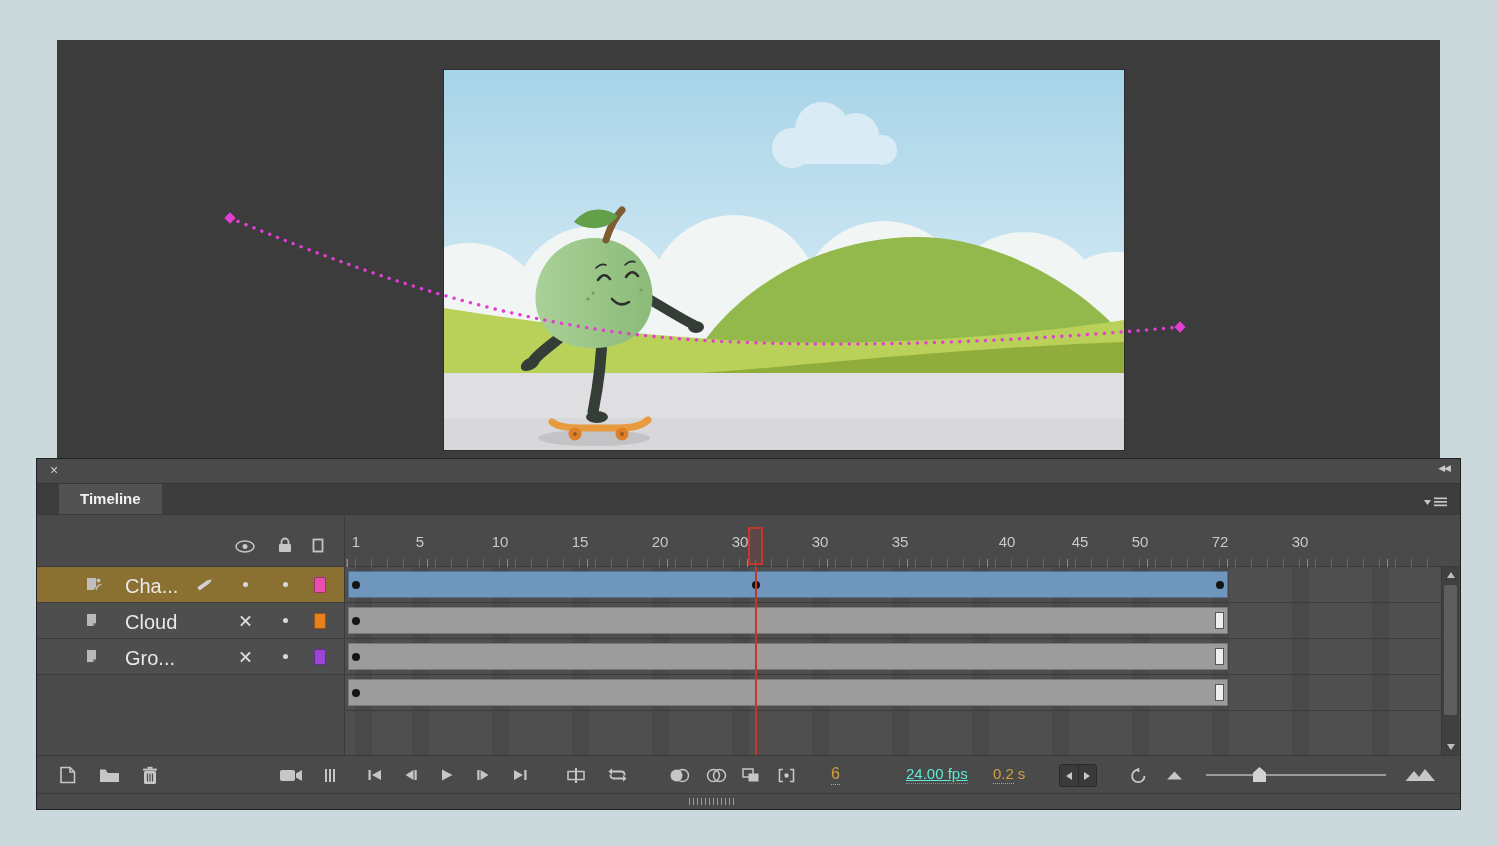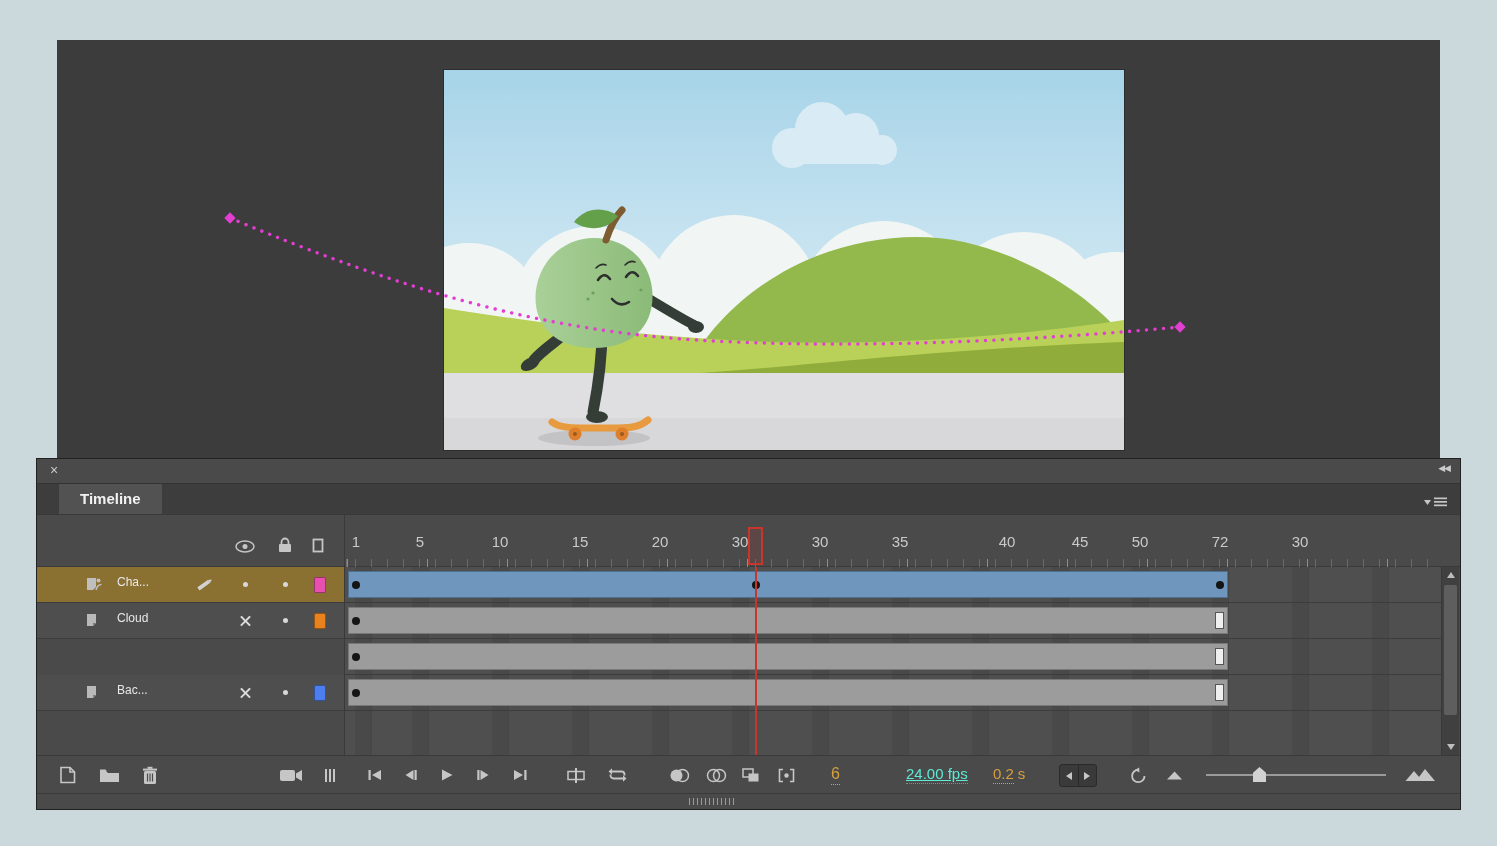--- a/index.html
+++ b/index.html
@@ -27,21 +27,21 @@
   .frames-hdr{position:absolute;left:307px;top:56px;width:1097px;height:52px;overflow:hidden;cursor:pointer;}
   .ruler-label{position:absolute;top:18px;transform:translateX(-50%);color:#c9c9c9;font-size:15px;}
   .ruler-ticks{position:absolute;left:0;bottom:0;width:100%;height:8px;
      background-image:repeating-linear-gradient(90deg,#6a6a6a 0 1px,transparent 1px 16px),
                       repeating-linear-gradient(90deg,#8d8d8d 0 1px,transparent 1px 80px);
      background-position:11px 0,3px 0;}
 
   .laycol{position:absolute;left:0;top:108px;width:307px;height:188px;}
   .layer-row{position:absolute;left:0;width:307px;height:36px;border-bottom:1px solid #3c3c3c;box-sizing:border-box;background:#4e4e4e;cursor:pointer;}
   .lt-icon{position:absolute;left:48px;top:10px;}
-  .layer-name{position:absolute;left:80px;top:8px;font-size:12px;color:#e8e8e8;white-space:nowrap;}
+  .layer-name{position:absolute;left:88px;top:8px;font-size:20px;color:#e8e8e8;white-space:nowrap;}
   .pencil{position:absolute;left:158px;top:10px;}
   .cell{position:absolute;top:0;width:26px;height:35px;display:flex;align-items:center;justify-content:center;cursor:pointer;}
   .c-eye{left:195px;}
   .c-lock{left:235px;}
   .dot{display:inline-block;width:5px;height:5px;border-radius:50%;background:#d8d8d8;}
   .xmark{position:relative;width:13px;height:13px;display:inline-block;}
   .xmark::before,.xmark::after{content:"";position:absolute;left:0;top:5.5px;width:13px;height:2px;background:#dcdcdc;}
   .xmark::before{transform:rotate(45deg);}
   .xmark::after{transform:rotate(-45deg);}
   .swatch{position:absolute;left:277px;top:10px;width:12px;height:16px;border-radius:2px;border:1px solid rgba(0,0,0,.35);box-sizing:border-box;cursor:pointer;}
@@ -255,37 +255,37 @@
         <span class="layer-name">Cloud</span>
         <span class="cell c-eye">
             <span class="xmark"></span>
           </span>
         <span class="cell c-lock">
             <span class="dot"></span>
           </span>
         <span class="swatch" style="background-color: rgb(232, 130, 31);"></span>
       </div>
 
-
-      <div class="layer-row" style="top:108px">
+      <div class="layer-row" style="top:72px">
         <span class="lt-icon">
           <svg width="15" height="14" viewBox="0 0 15 14">
               <path d="M2 1h9v9l-3 3H2z" fill="#b9b9b9"></path>
               <path d="M11 10l-3 3v-3z" fill="#7d7d7d"></path>
             </svg>
         </span>
-        <span class="layer-name">Bac...</span>
+        <span class="layer-name">Gro...</span>
         <span class="cell c-eye">
             <span class="xmark"></span>
           </span>
         <span class="cell c-lock">
             <span class="dot"></span>
           </span>
-        <span class="swatch" style="background-color: rgb(77, 126, 240);"></span>
+        <span class="swatch" style="background-color: rgb(155, 69, 214);"></span>
       </div>
+
     </div>
 
     <div class="tracks" id="track-rows">
         <div class="track-row" style="top: 0px;">
           <div class="frame-span tween" style="left: 4px; width: 880px; background: rgb(111, 151, 189);"></div>
           <span class="kf-dot" style="left: 12px;"></span>
           <span class="kf-dot" style="left: 412px;"></span>
           <span class="kf-dot" style="left: 876px;"></span>
         </div>
         <div class="track-row" style="top: 36px;">

